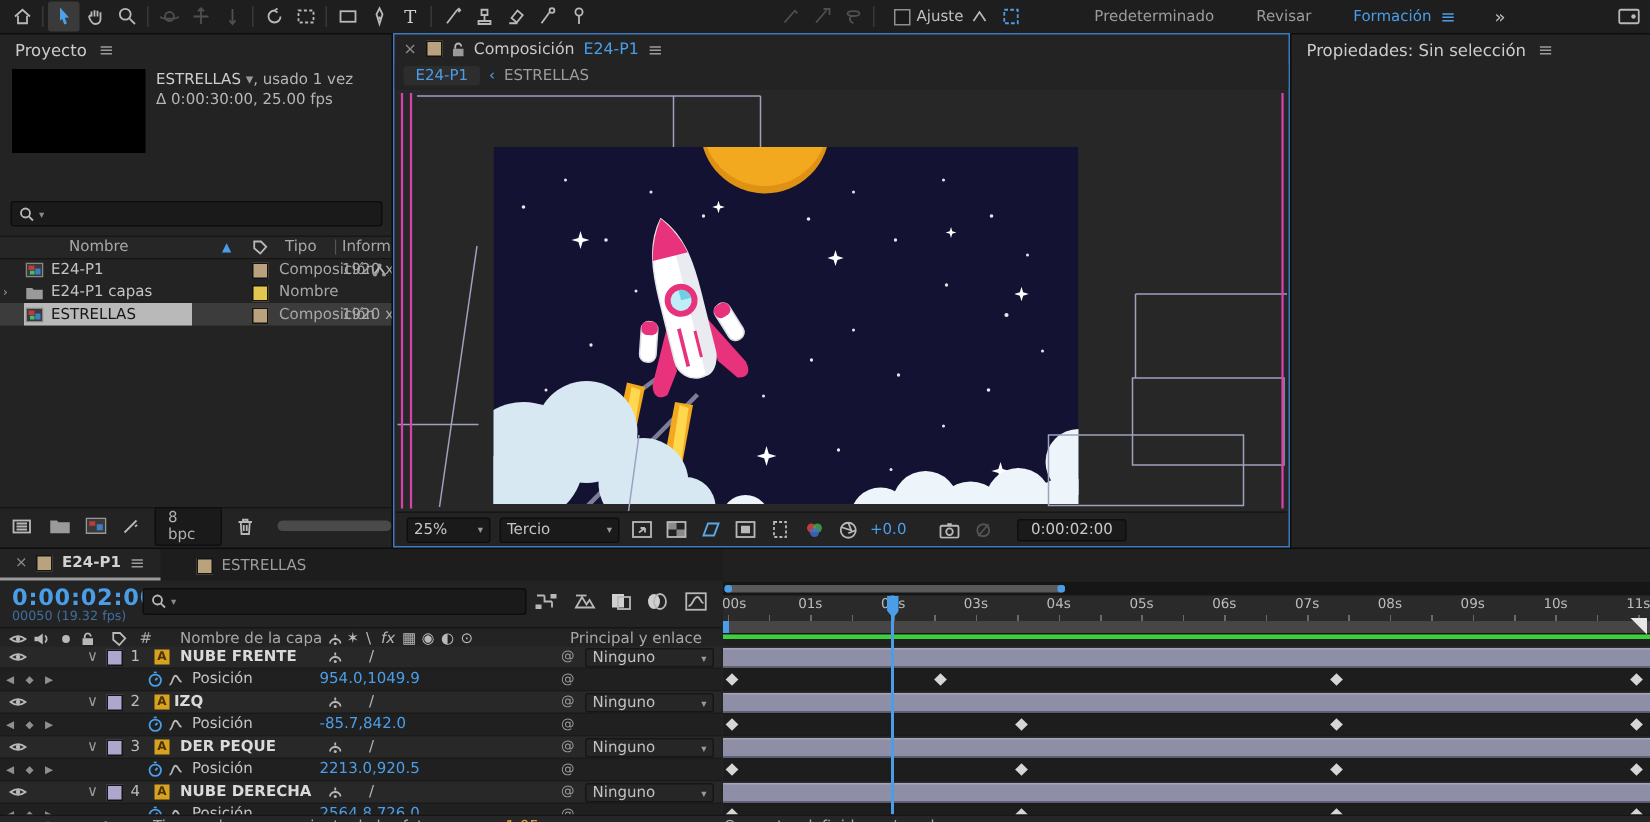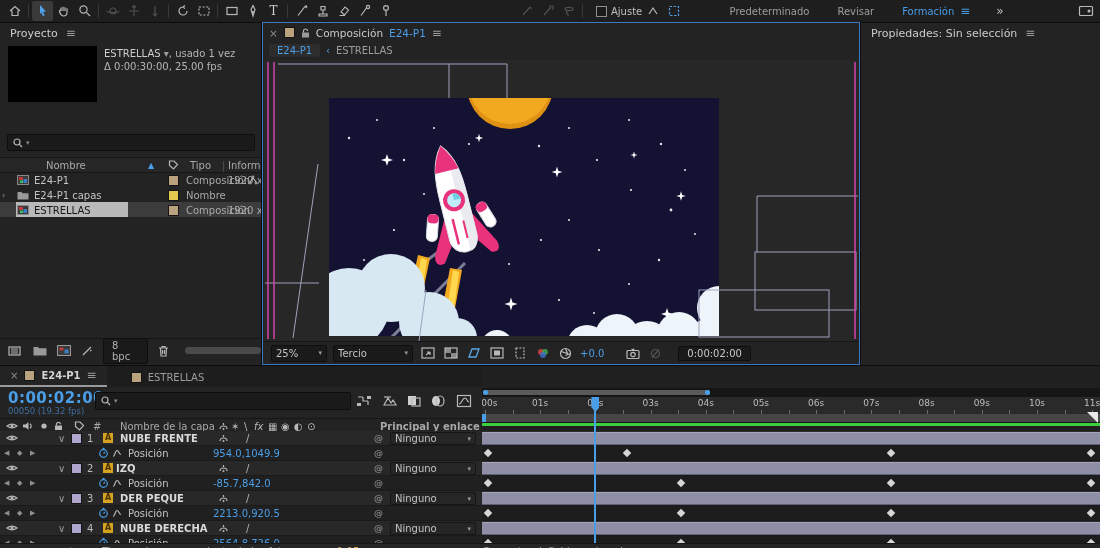--- a/index.html
+++ b/index.html
@@ -655,21 +655,21 @@
             <circle cx="5.5" cy="8" r="1" fill="#b8b8b8"></circle>
           </svg>
         </span>
       <span class="t" style="left:231px;color:#b8b8b8;">✶</span>
       <span class="t" style="left:244px;color:#b8b8b8;">\</span>
       <span class="t" style="left:254px;color:#b8b8b8;font-style:italic;">fx</span>
       <span class="t" style="left:268px;color:#b8b8b8;">▦</span>
       <span class="t" style="left:281px;color:#b8b8b8;">◉</span>
       <span class="t" style="left:294px;color:#b8b8b8;">◐</span>
       <span class="t" style="left:307px;color:#b8b8b8;">⊙</span>
-      <span class="t" style="left:380px;font-weight:bold;">Principal y enlace</span>
+      <span class="t" style="left:380px;">Principal y enlace</span>
     </div>
 
     <div id="rows">
 
       <div class="lrow">
         <span class="t" style="left:6px;">
             <svg width="12" height="8">
               <path class="ic" d="M1,4 Q6,0.2 11,4 Q6,7.8 1,4 Z"></path>
               <circle cx="6" cy="4" r="1.5" fill="#b8b8b8"></circle>
             </svg>

